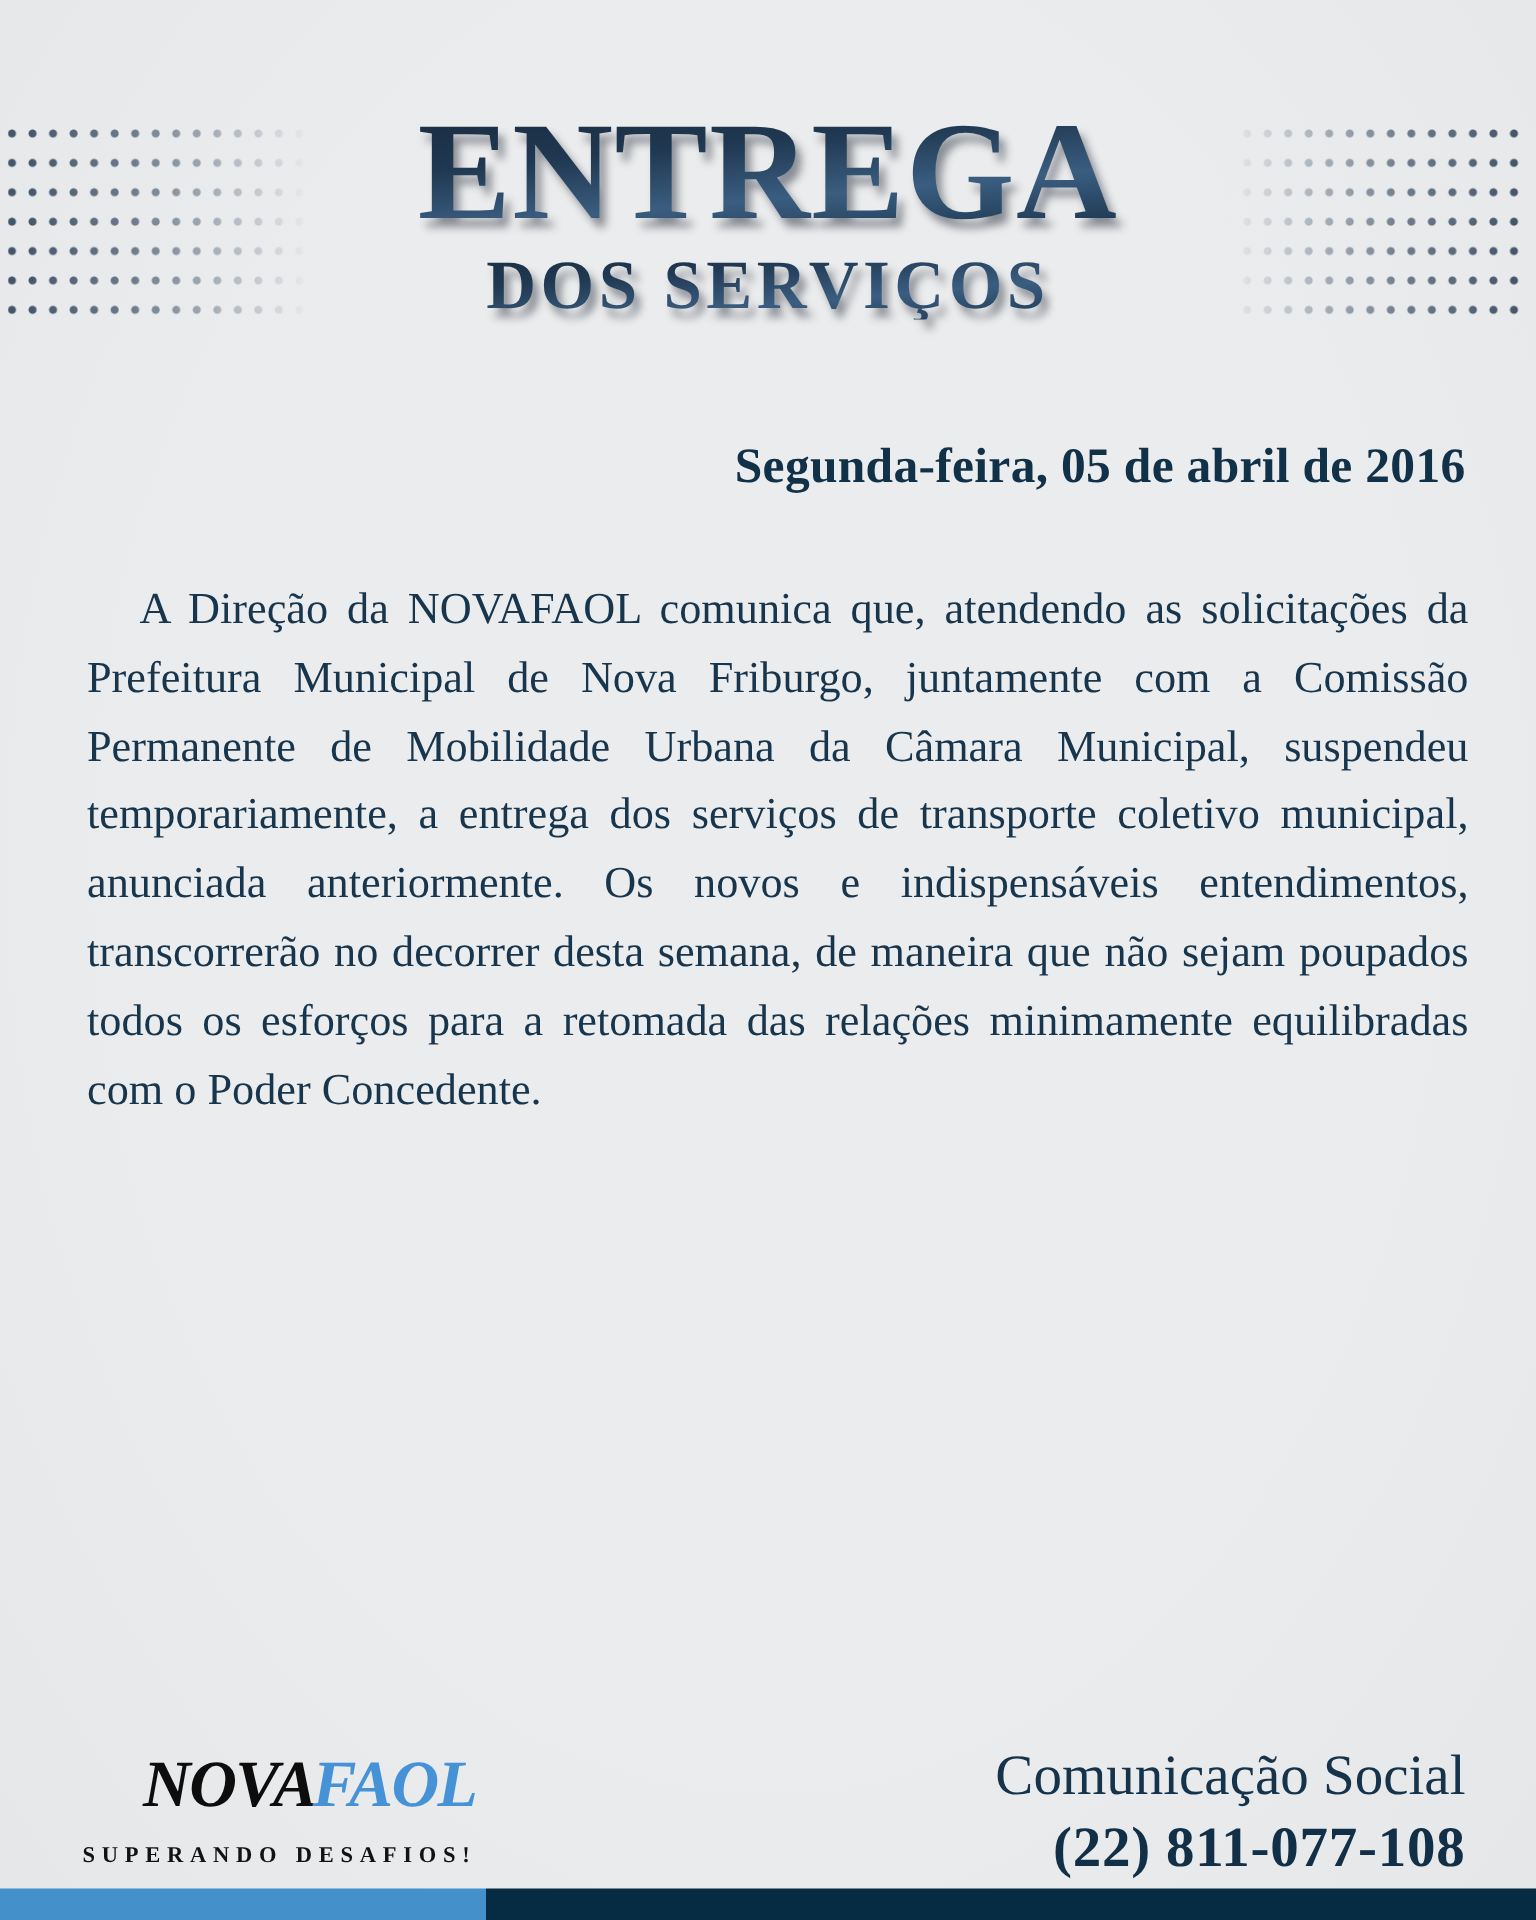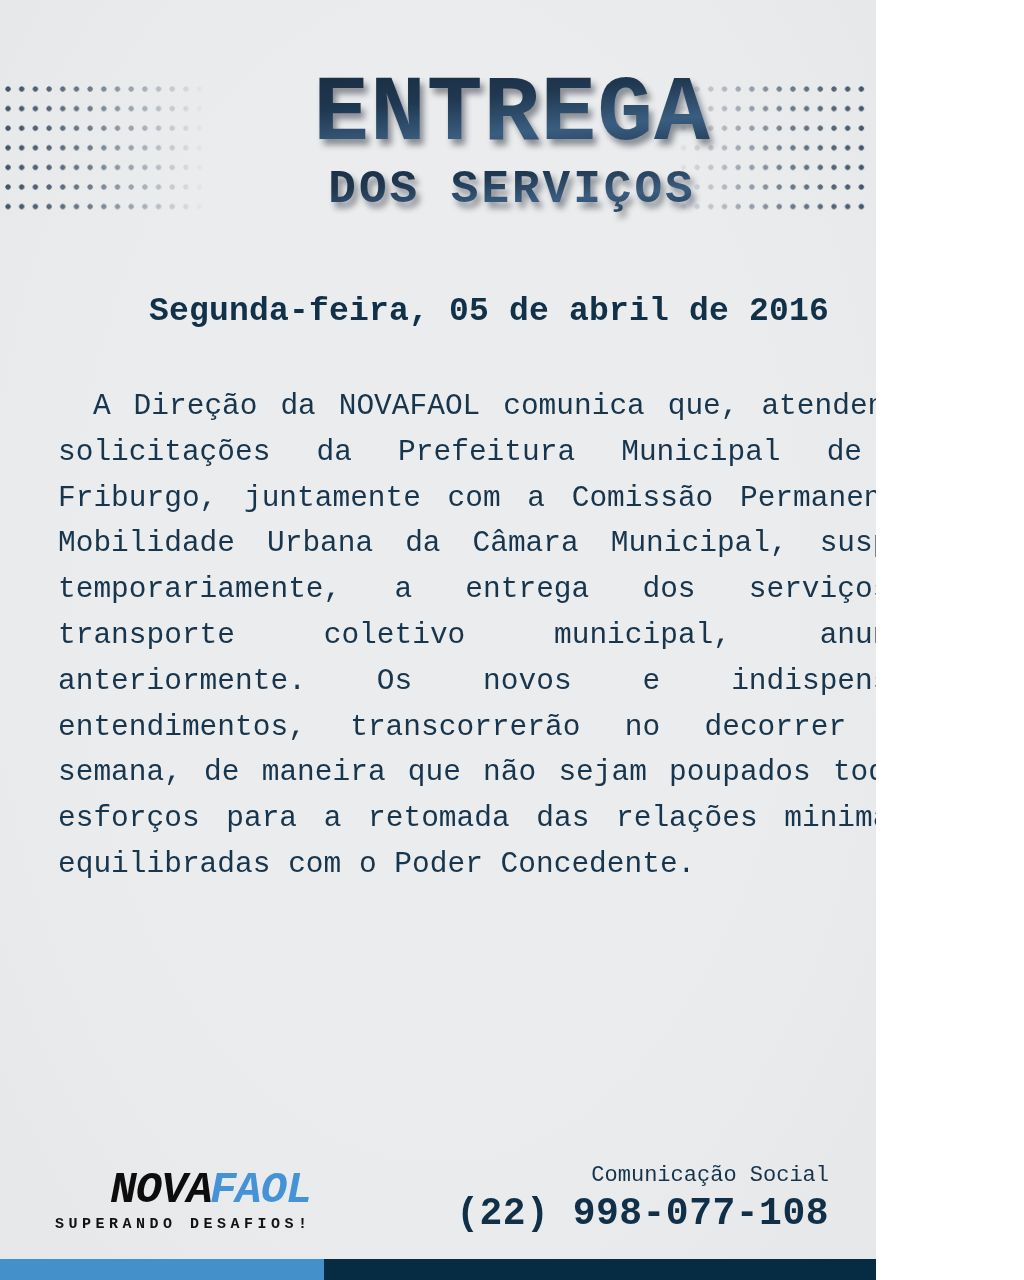--- a/index.html
+++ b/index.html
@@ -1,25 +1,25 @@
 <!DOCTYPE html>
 <html><head>
 <meta charset="utf-8">
 <style>
   html, body {
     margin: 0;
     padding: 0;
   }
   .canvas {
     position: relative;
-    width: 876px;
+    width: 1024px;
     height: 1280px;
     overflow: hidden;
     background: radial-gradient(ellipse at 50% 45%, #ebeced 55%, #e6e7e9 100%);
-    font-family: Liberation Mono, monospace;
+    font-family: Liberation Serif, serif;
     color: #17354c;
   }
 
   
   .dots {
     position: absolute;
     top: 86px;
     width: 208px;
     height: 137px;
     background-image: radial-gradient(circle at 3px 3px, #43566a 2.3px, rgba(67,86,106,0) 3px);
@@ -102,37 +102,37 @@
   }
   .logo-word {
     font-size: 44px;
     font-weight: 900;
     font-style: italic;
     letter-spacing: -1px;
   }
   .logo-nova { color: #0d0d0d; }
   .logo-faol { color: #4593d6; margin-left: -2px; }
   .logo-tagline {
-    margin-top: 5px;
+    margin-top: 18px;
     font-size: 15px;
     font-weight: bold;
     letter-spacing: 4.5px;
     color: #121212;
   }
 
   
   .contact {
     position: absolute;
     right: 47px;
     top: 1163px;
     text-align: right;
     line-height: 1.15;
   }
   .contact-label {
-    font-size: 22px;
+    font-size: 38px;
     font-weight: 400;
     color: #15334b;
   }
   .contact-phone {
     font-size: 38px;
     font-weight: bold;
     color: #112f47;
     margin-top: 4px;
     letter-spacing: 0.5px;
   }
@@ -170,21 +170,21 @@
 
   <div class="logo">
     <div class="logo-word">
       <span class="logo-nova">NOVA</span><span class="logo-faol">FAOL</span>
     </div>
     <div class="logo-tagline">SUPERANDO DESAFIOS!</div>
   </div>
 
   <div class="contact">
     <div class="contact-label">Comunicação Social</div>
-    <div class="contact-phone">(22) 998-077-108</div>
+    <div class="contact-phone">(22) 811-077-108</div>
   </div>
 
   <div class="bottom-bar">
     <div class="bar-blue"></div>
     <div class="bar-navy"></div>
   </div>
 
 </div>
 
 </body></html>

